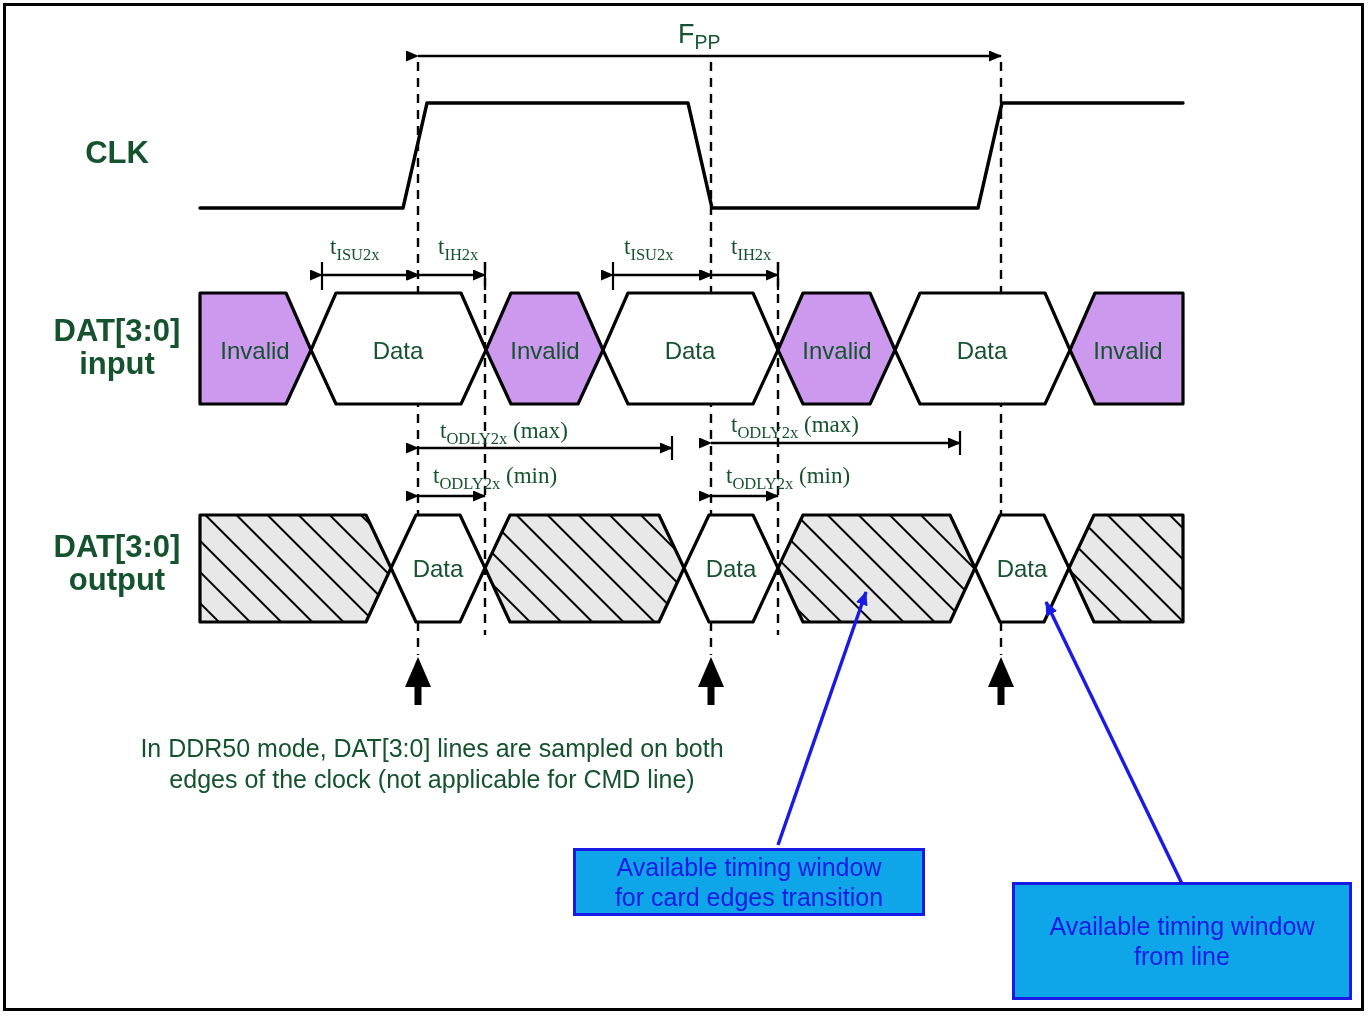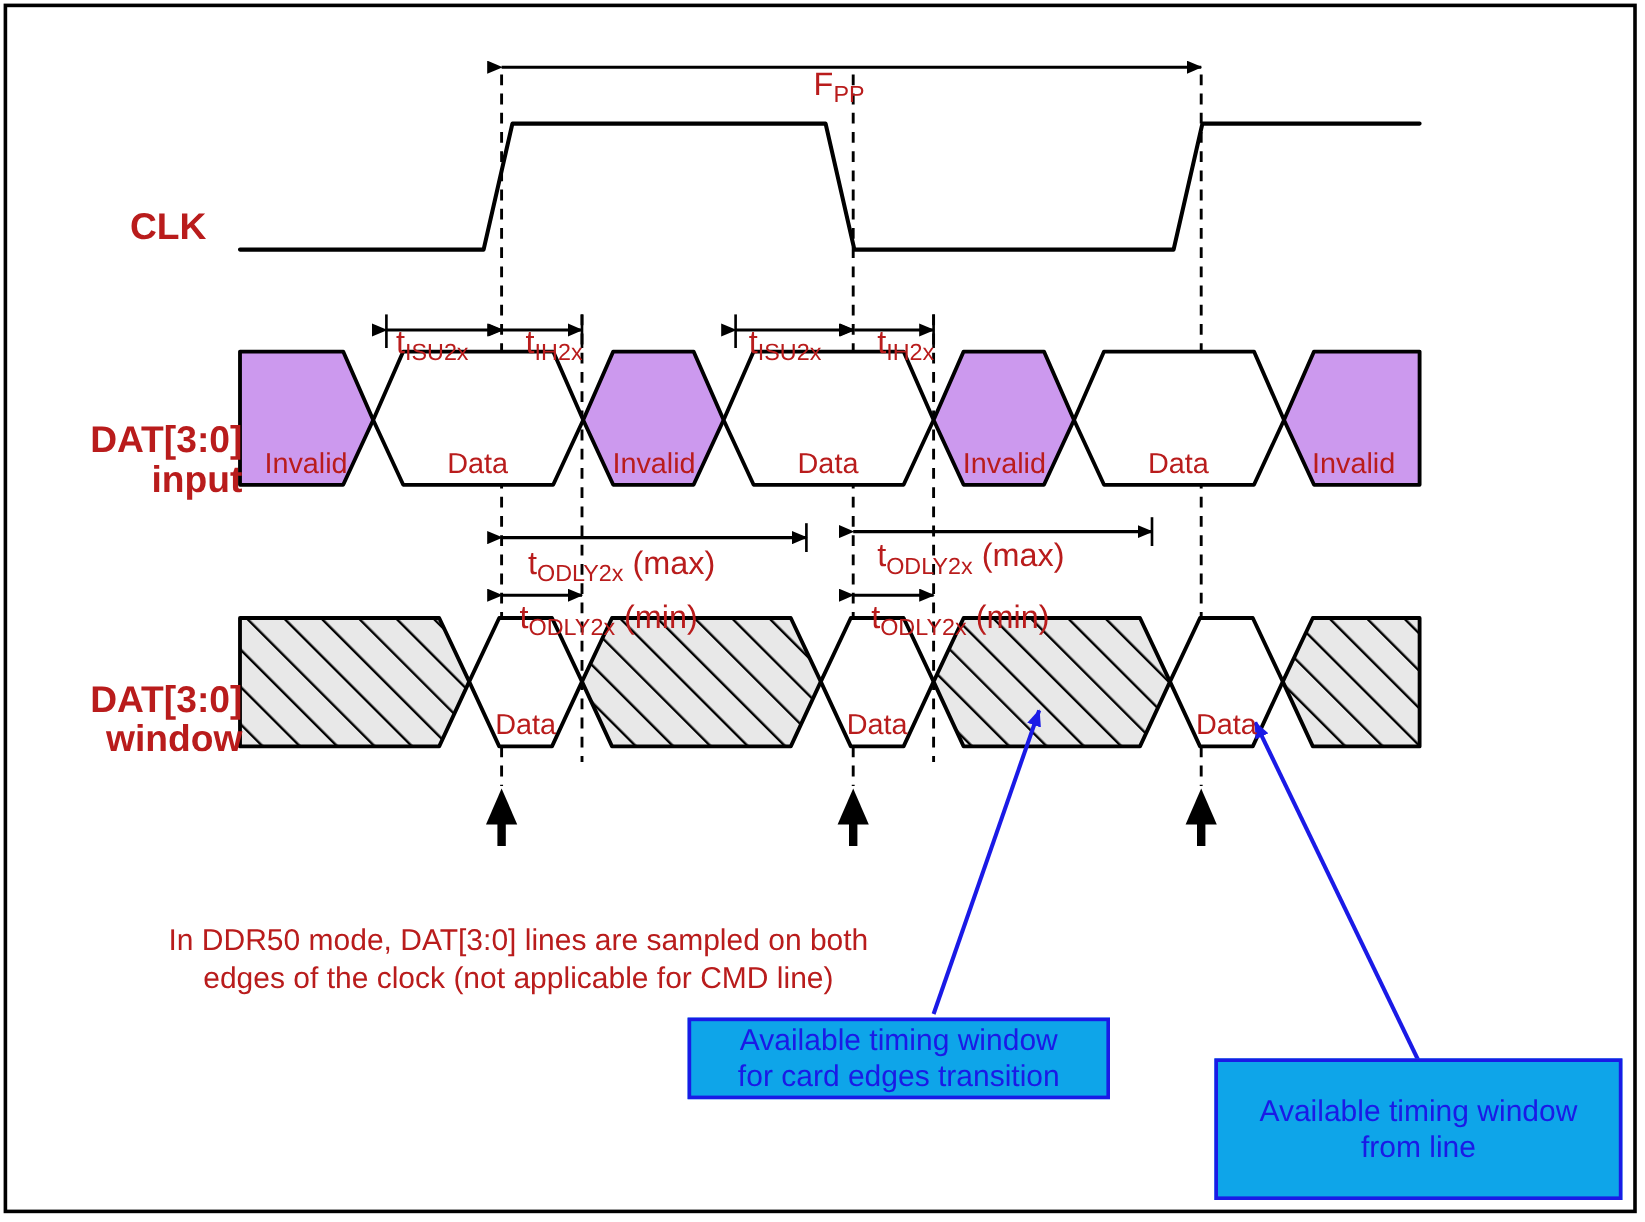--- a/index.html
+++ b/index.html
@@ -1,23 +1,23 @@
 <!DOCTYPE html>
 <html><head>
 <meta charset="utf-8">
 <style>
   html,body{margin:0;padding:0;background:#ffffff;}
   body{font-family:"Liberation Sans",sans-serif;}
   #page{position:relative;width:1371px;height:1018px;background:#ffffff;overflow:hidden;}
   #frame{position:absolute;left:3px;top:3px;width:1361px;height:1008px;border:3px solid #000;box-sizing:border-box;}
   #svgroot{position:absolute;left:0;top:0;width:1371px;height:1018px;}
-  .lbl{position:absolute;color:#b91c1c;white-space:nowrap;margin-top:36px;}
-  .rowlabel{font-size:31px;font-weight:bold;text-align:right;line-height:1.08;}
+  .lbl{position:absolute;color:#14532d;white-space:nowrap;}
+  .rowlabel{font-size:31px;font-weight:bold;text-align:center;line-height:1.08;}
   .cellText{font-size:24px;}
-  .tparam{font-size:27px;}
+  .tparam{font-size:23px;font-family:Liberation Serif, serif;}
   .tparam sub{font-size:0.72em;}
   .caption{font-size:25px;text-align:center;line-height:1.25;}
   .callout{position:absolute;border:3px solid #1a1ae6;background:#0ea5e9;color:#1a1ae6;
            font-size:25px;text-align:center;line-height:1.22;box-sizing:border-box;
            display:flex;align-items:center;justify-content:center;}
   .fpp{font-size:27px;}
   .fpp sub{font-size:0.72em;}
 </style>
 </head>
 <body>
@@ -134,21 +134,21 @@
 
   <div class="lbl rowlabel" style="left:62px;top:136px;width:110px;">CLK</div>
 
   <div class="lbl rowlabel" style="left:32px;top:314px;width:170px;">
     <div>DAT[3:0]</div>
     <div>input</div>
   </div>
 
   <div class="lbl rowlabel" style="left:32px;top:530px;width:170px;">
     <div>DAT[3:0]</div>
-    <div>window</div>
+    <div>output</div>
   </div>
 
   <div class="lbl tparam" style="left:330px;top:234px;">
     <span>t</span><sub>ISU2x</sub><span></span>
   </div>
   <div class="lbl tparam" style="left:438px;top:234px;">
     <span>t</span><sub>IH2x</sub><span></span>
   </div>
   <div class="lbl tparam" style="left:624px;top:234px;">
     <span>t</span><sub>ISU2x</sub><span></span>

